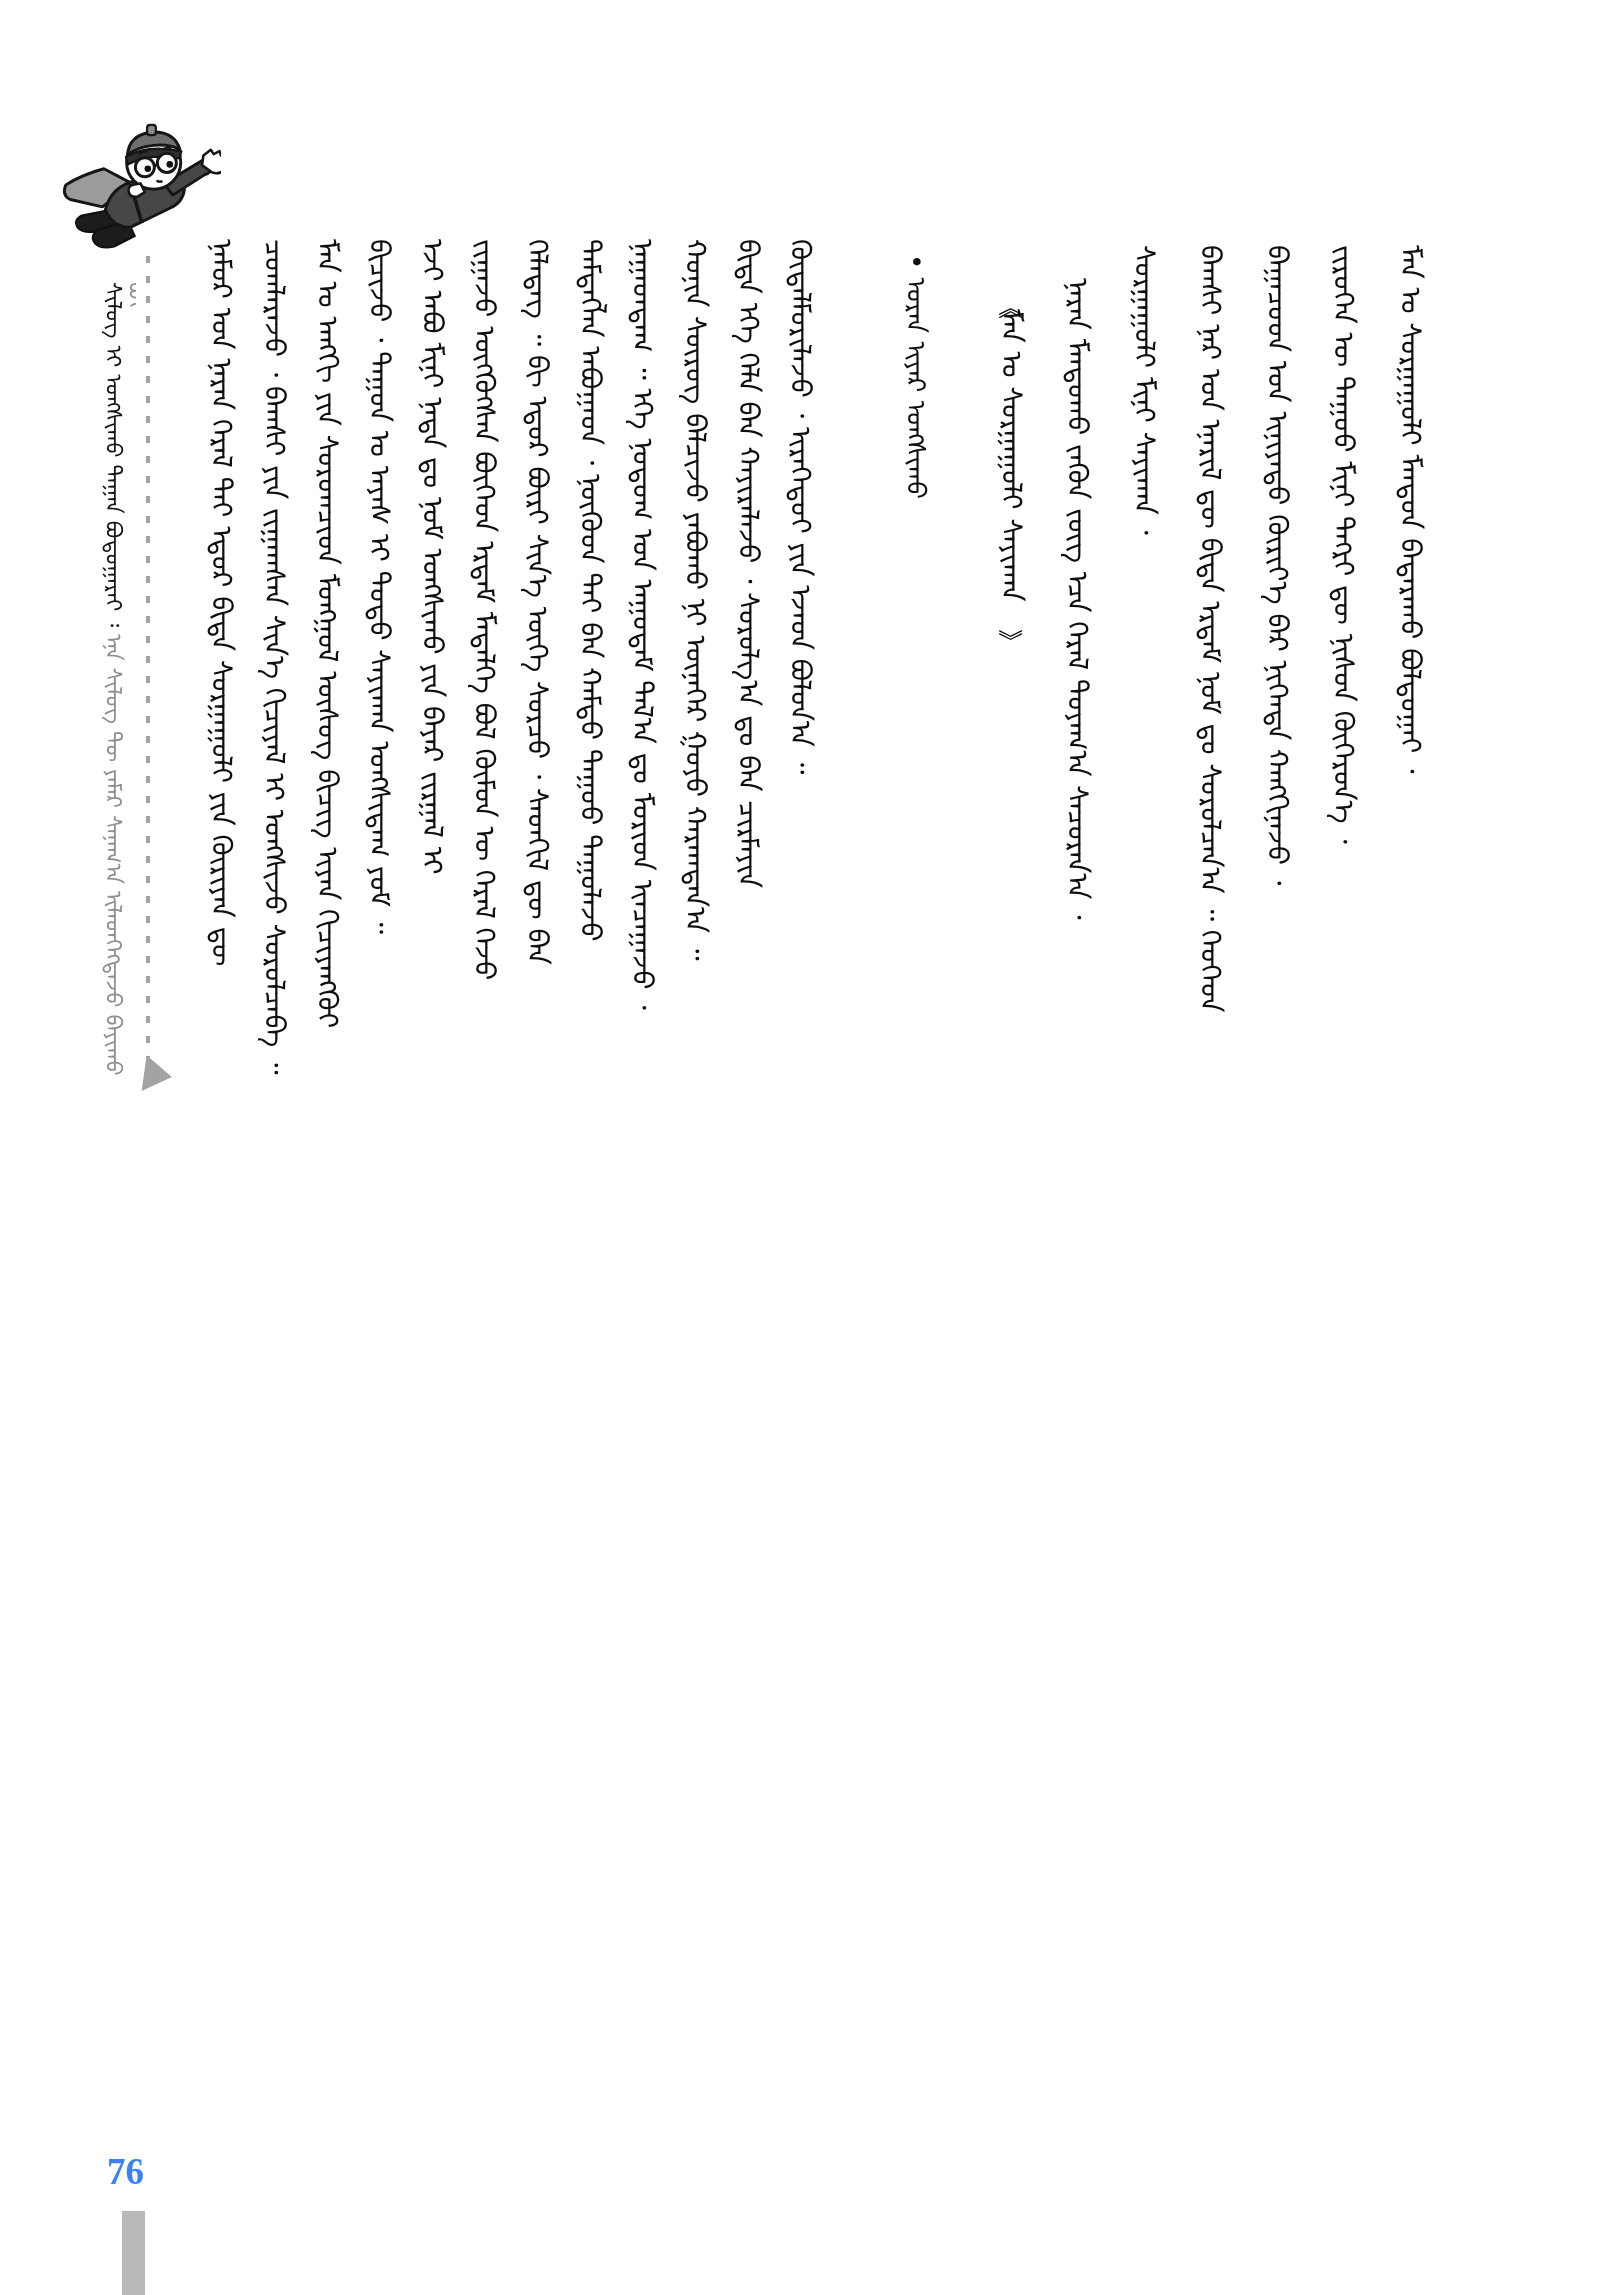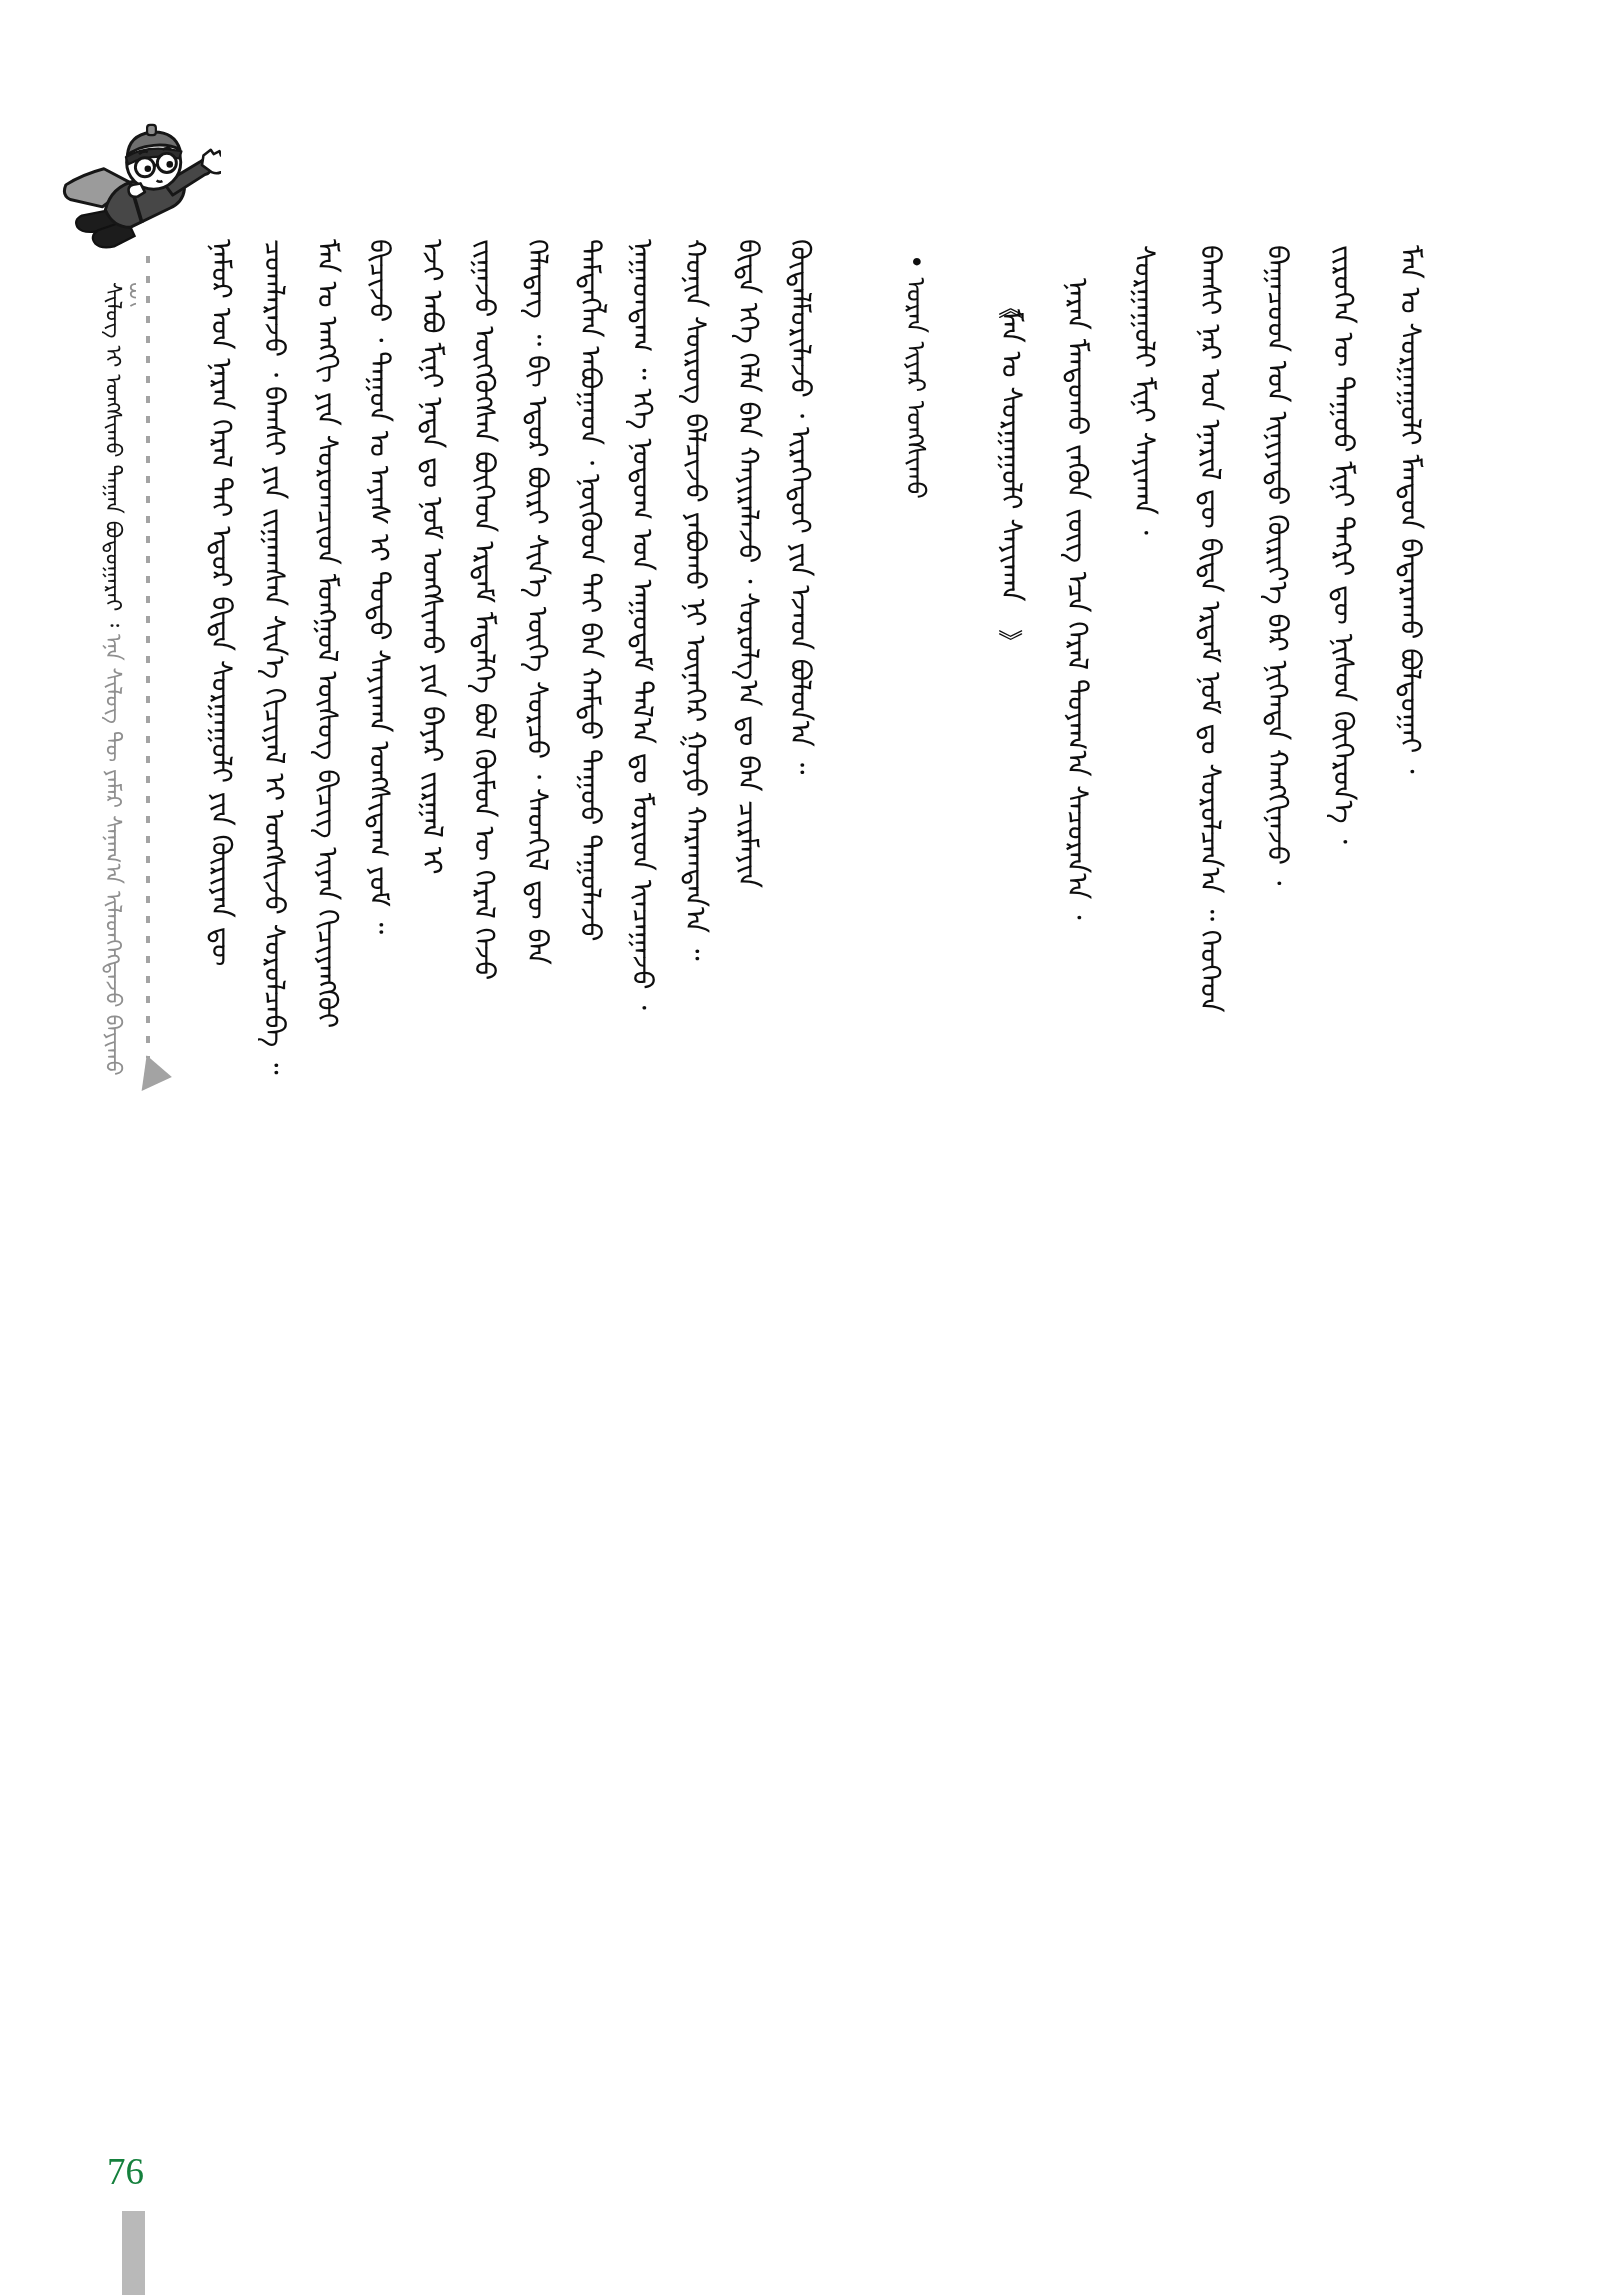--- a/index.html
+++ b/index.html
@@ -35,21 +35,21 @@
     background:repeating-linear-gradient(to bottom,#a3a3a3 0 6.6px,transparent 6.6px 20px);
   }
   .tri{
     position:absolute;left:144px;top:1057px;width:0;height:0;
     border-top:18px solid transparent;border-bottom:18px solid transparent;
     border-left:28px solid #a3a3a3;transform:rotate(8deg);
   }
   .pageno{
     position:absolute;left:107px;top:2150px;
     font-family:"Liberation Serif","DejaVu Serif",serif;
-    font-size:37px;color:#15803d;
+    font-size:37px;color:#3b82f6;font-weight:bold;
   }
   .footer-bar{
     position:absolute;left:122px;top:2211px;width:22.7px;height:84px;background:#b9b9b9;
   }
   .mascot{position:absolute;left:60px;top:113px;}
 </style>
 </head>
 <body>
 
 <svg class="mascot" width="161" height="143" viewBox="0 0 220 195" aria-hidden="true">

